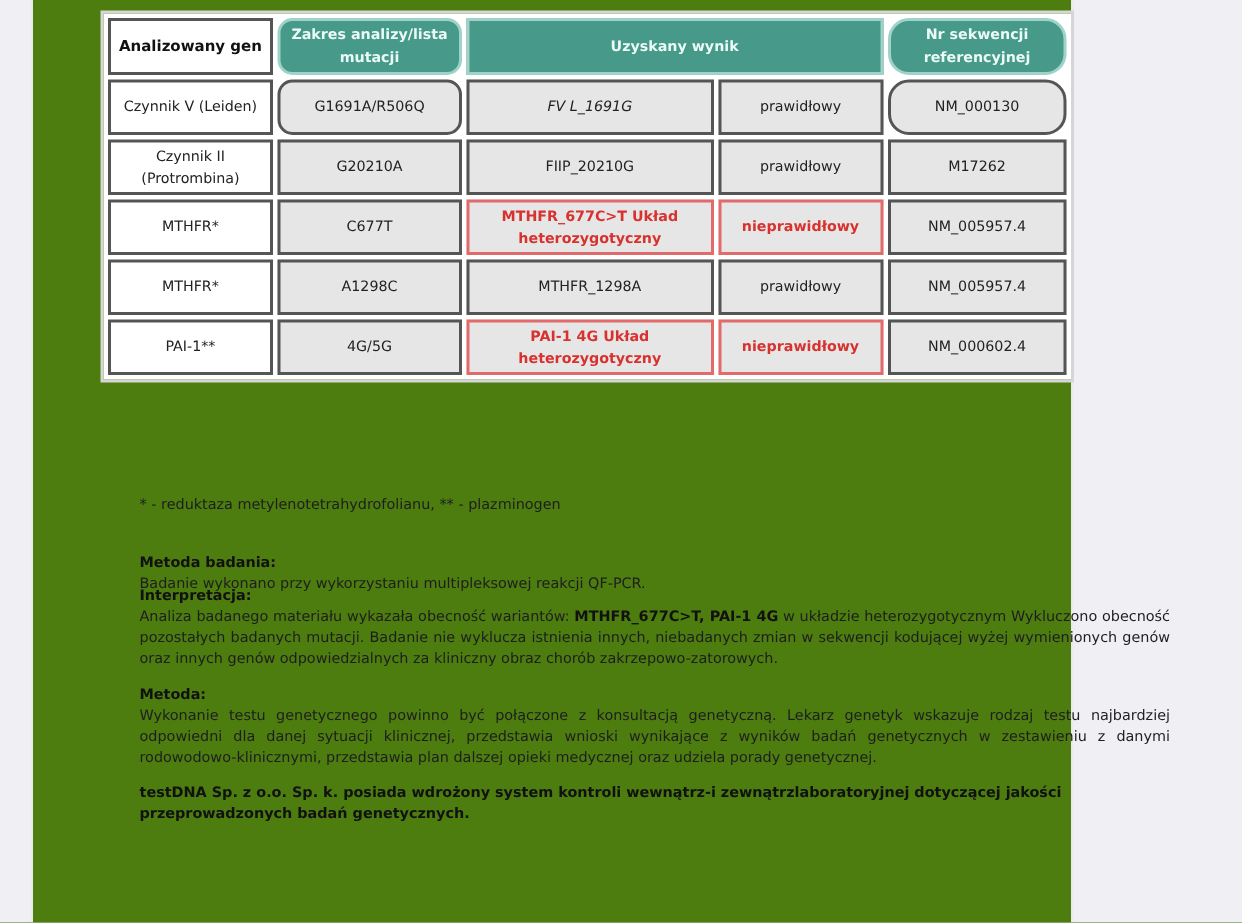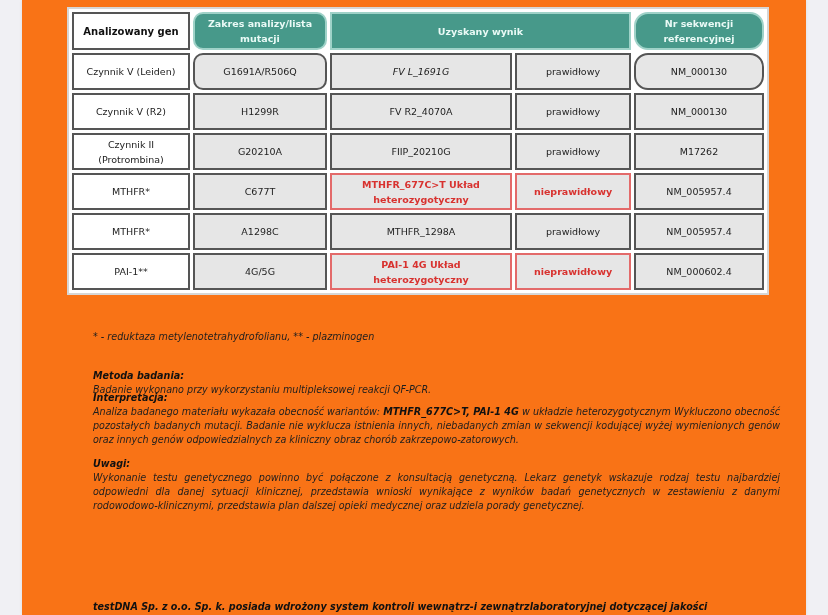--- a/index.html
+++ b/index.html
@@ -3,22 +3,22 @@
   <meta charset="utf-8">
   <style>
     html, body { margin: 0; padding: 0; }
     body {
       width: 828px; height: 615px; overflow: hidden;
       background: #f0f0f4;
       font-family: "DejaVu Sans", sans-serif;
       position: relative;
     }
     .page {
-      position: absolute; left: 22px; top: 0; width: 784px; height: 615px;
-      background: #f97316;
+      position: absolute; left: 22px; top: 0; width: 692px; height: 615px;
+      background: #4d7c0f;
       box-shadow: 0 0 3px rgba(0,0,0,0.08);
     }
     .results-table {
       position: absolute; left: 47px; top: 9px;
       border-collapse: separate; border-spacing: 3px;
       background: #ffffff;
       outline: 2px solid #d6d6d6;
     }
     .results-table th, .results-table td {
       border: 2px solid #555555;
@@ -35,25 +35,25 @@
     .results-table th.plain { background: #fff; font-weight: bold; font-size: 10px; color:#111; }
     .results-table td.gene { background: #fff; }
     .results-table td.bad {
       border-color: #e36a6a; color: #d8322f; font-weight: bold;
     }
     .c1 { width: 106px; } .c2 { width: 122px; border-radius: 10px; } .c3 { width: 170px; font-style: italic; }
     .c4 { width: 104px; } .c5 { width: 118px; border-radius: 14px; }
 
     .text-block {
       position: absolute; left: 71px; width: 687px;
-      font-size: 9.6px; color: #1e1e1e; line-height: 14px; font-style: italic;
+      font-size: 9.6px; color: #1e1e1e; line-height: 14px;
     }
     .text-block .title { font-weight: bold; color: #111; }
     .justify { text-align: justify; text-align-last: left; }
-    .bold { font-weight: bold; color: #111; margin-top: 44px; }
+    .bold { font-weight: bold; color: #111; }
   </style>
 </head>
 <body>
 
 <div class="page">
 
   <table class="results-table">
     <thead>
       <tr>
         <th class="plain c1">Analizowany gen</th>
@@ -62,27 +62,20 @@
         <th class="teal c5">Nr sekwencji referencyjnej</th>
       </tr>
     </thead>
     <tbody>
       <tr>
         <td class="gene c1">Czynnik V (Leiden)</td>
         <td class="c2">G1691A/R506Q</td>
         <td class="c3">FV L_1691G</td>
         <td class="c4">prawidłowy</td>
         <td class="c5">NM_000130</td>
-      </tr>
-      <tr>
-        <td class="gene">Czynnik V (R2)</td>
-        <td>H1299R</td>
-        <td>FV R2_4070A</td>
-        <td>prawidłowy</td>
-        <td>NM_000130</td>
       </tr>
       <tr>
         <td class="gene">Czynnik II (Protrombina)</td>
         <td>G20210A</td>
         <td>FIIP_20210G</td>
         <td>prawidłowy</td>
         <td>M17262</td>
       </tr>
       <tr>
         <td class="gene">MTHFR*</td>
@@ -114,19 +107,19 @@
     <div class="title">Metoda badania:</div>
     <div>Badanie wykonano przy wykorzystaniu multipleksowej reakcji QF-PCR.</div>
   </div>
 
   <div class="text-block" style="top:391px;">
     <div class="title">Interpretacja:</div>
     <div class="justify"><span>Analiza badanego materiału wykazała obecność wariantów: </span><span class="bold">MTHFR_677C&gt;T, PAI-1 4G</span><span> w układzie heterozygotycznym Wykluczono obecność pozostałych badanych mutacji. Badanie nie wyklucza istnienia innych, niebadanych zmian w sekwencji kodującej wyżej wymienionych genów oraz innych genów odpowiedzialnych za kliniczny obraz chorób zakrzepowo-zatorowych.</span></div>
   </div>
 
   <div class="text-block" style="top:457px;">
-    <div class="title">Uwagi:</div>
+    <div class="title">Metoda:</div>
     <div class="justify">Wykonanie testu genetycznego powinno być połączone z konsultacją genetyczną. Lekarz genetyk wskazuje rodzaj testu najbardziej odpowiedni dla danej sytuacji klinicznej, przedstawia wnioski wynikające z wyników badań genetycznych w zestawieniu z danymi rodowodowo-klinicznymi, przedstawia plan dalszej opieki medycznej oraz udziela porady genetycznej.</div>
   </div>
 
 
-  <div class="text-block bold" style="top:556px; width:620px;">testDNA Sp. z o.o. Sp. k. posiada wdrożony system kontroli wewnątrz-i zewnątrzlaboratoryjnej dotyczącej jakości przeprowadzonych badań genetycznych.</div>
+  <div class="text-block bold" style="top:522px; width:620px;">testDNA Sp. z o.o. Sp. k. posiada wdrożony system kontroli wewnątrz-i zewnątrzlaboratoryjnej dotyczącej jakości przeprowadzonych badań genetycznych.</div>
 </div>
 
 </body></html>

